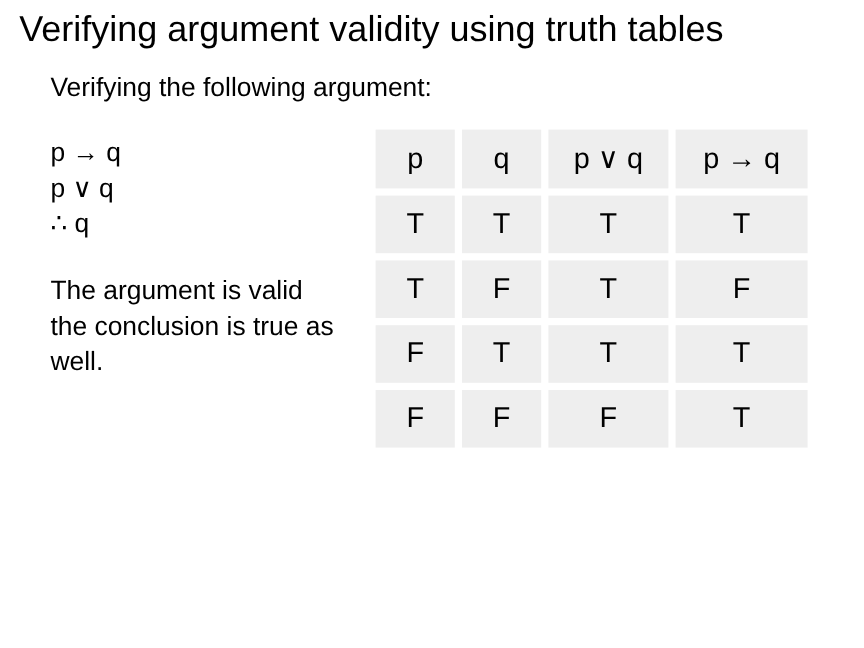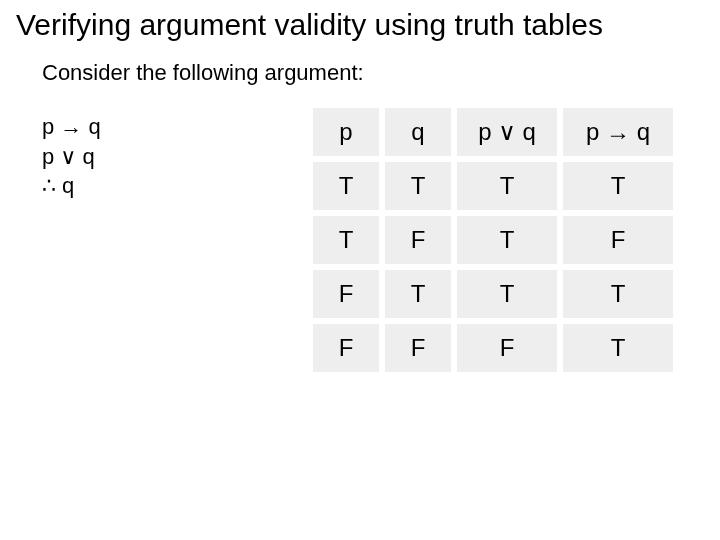--- a/index.html
+++ b/index.html
@@ -70,31 +70,33 @@
   .truth-table th.c2, .truth-table td.c2 { width: 100px; }
   .truth-table th.c3, .truth-table td.c3 { width: 110px; }
 </style>
 </head>
 <body>
 
 <div class="slide">
 
   <div class="title">Verifying argument validity using truth tables</div>
 
-  <div class="subtitle">Consider the following argument:</div>
+  <div class="subtitle">Verifying the following argument:</div>
 
   <div class="body-area">
 
     <div class="left-col">
       <div class="premises">
         <span class="premise">p → q</span>
         <span class="premise">p ∨ q</span>
         <span class="premise">∴ q</span>
       </div>
       <div>
+        <span class="explain">The argument is valid</span>
+        <span class="explain">the conclusion is true as well.</span>
       </div>
     </div>
 
     <table class="truth-table">
       <tbody>
           <tr>
         <th class="c0">p</th>
         <th class="c1">q</th>
         <th class="c2">p ∨ q</th>
         <th class="c3">p → q</th>

